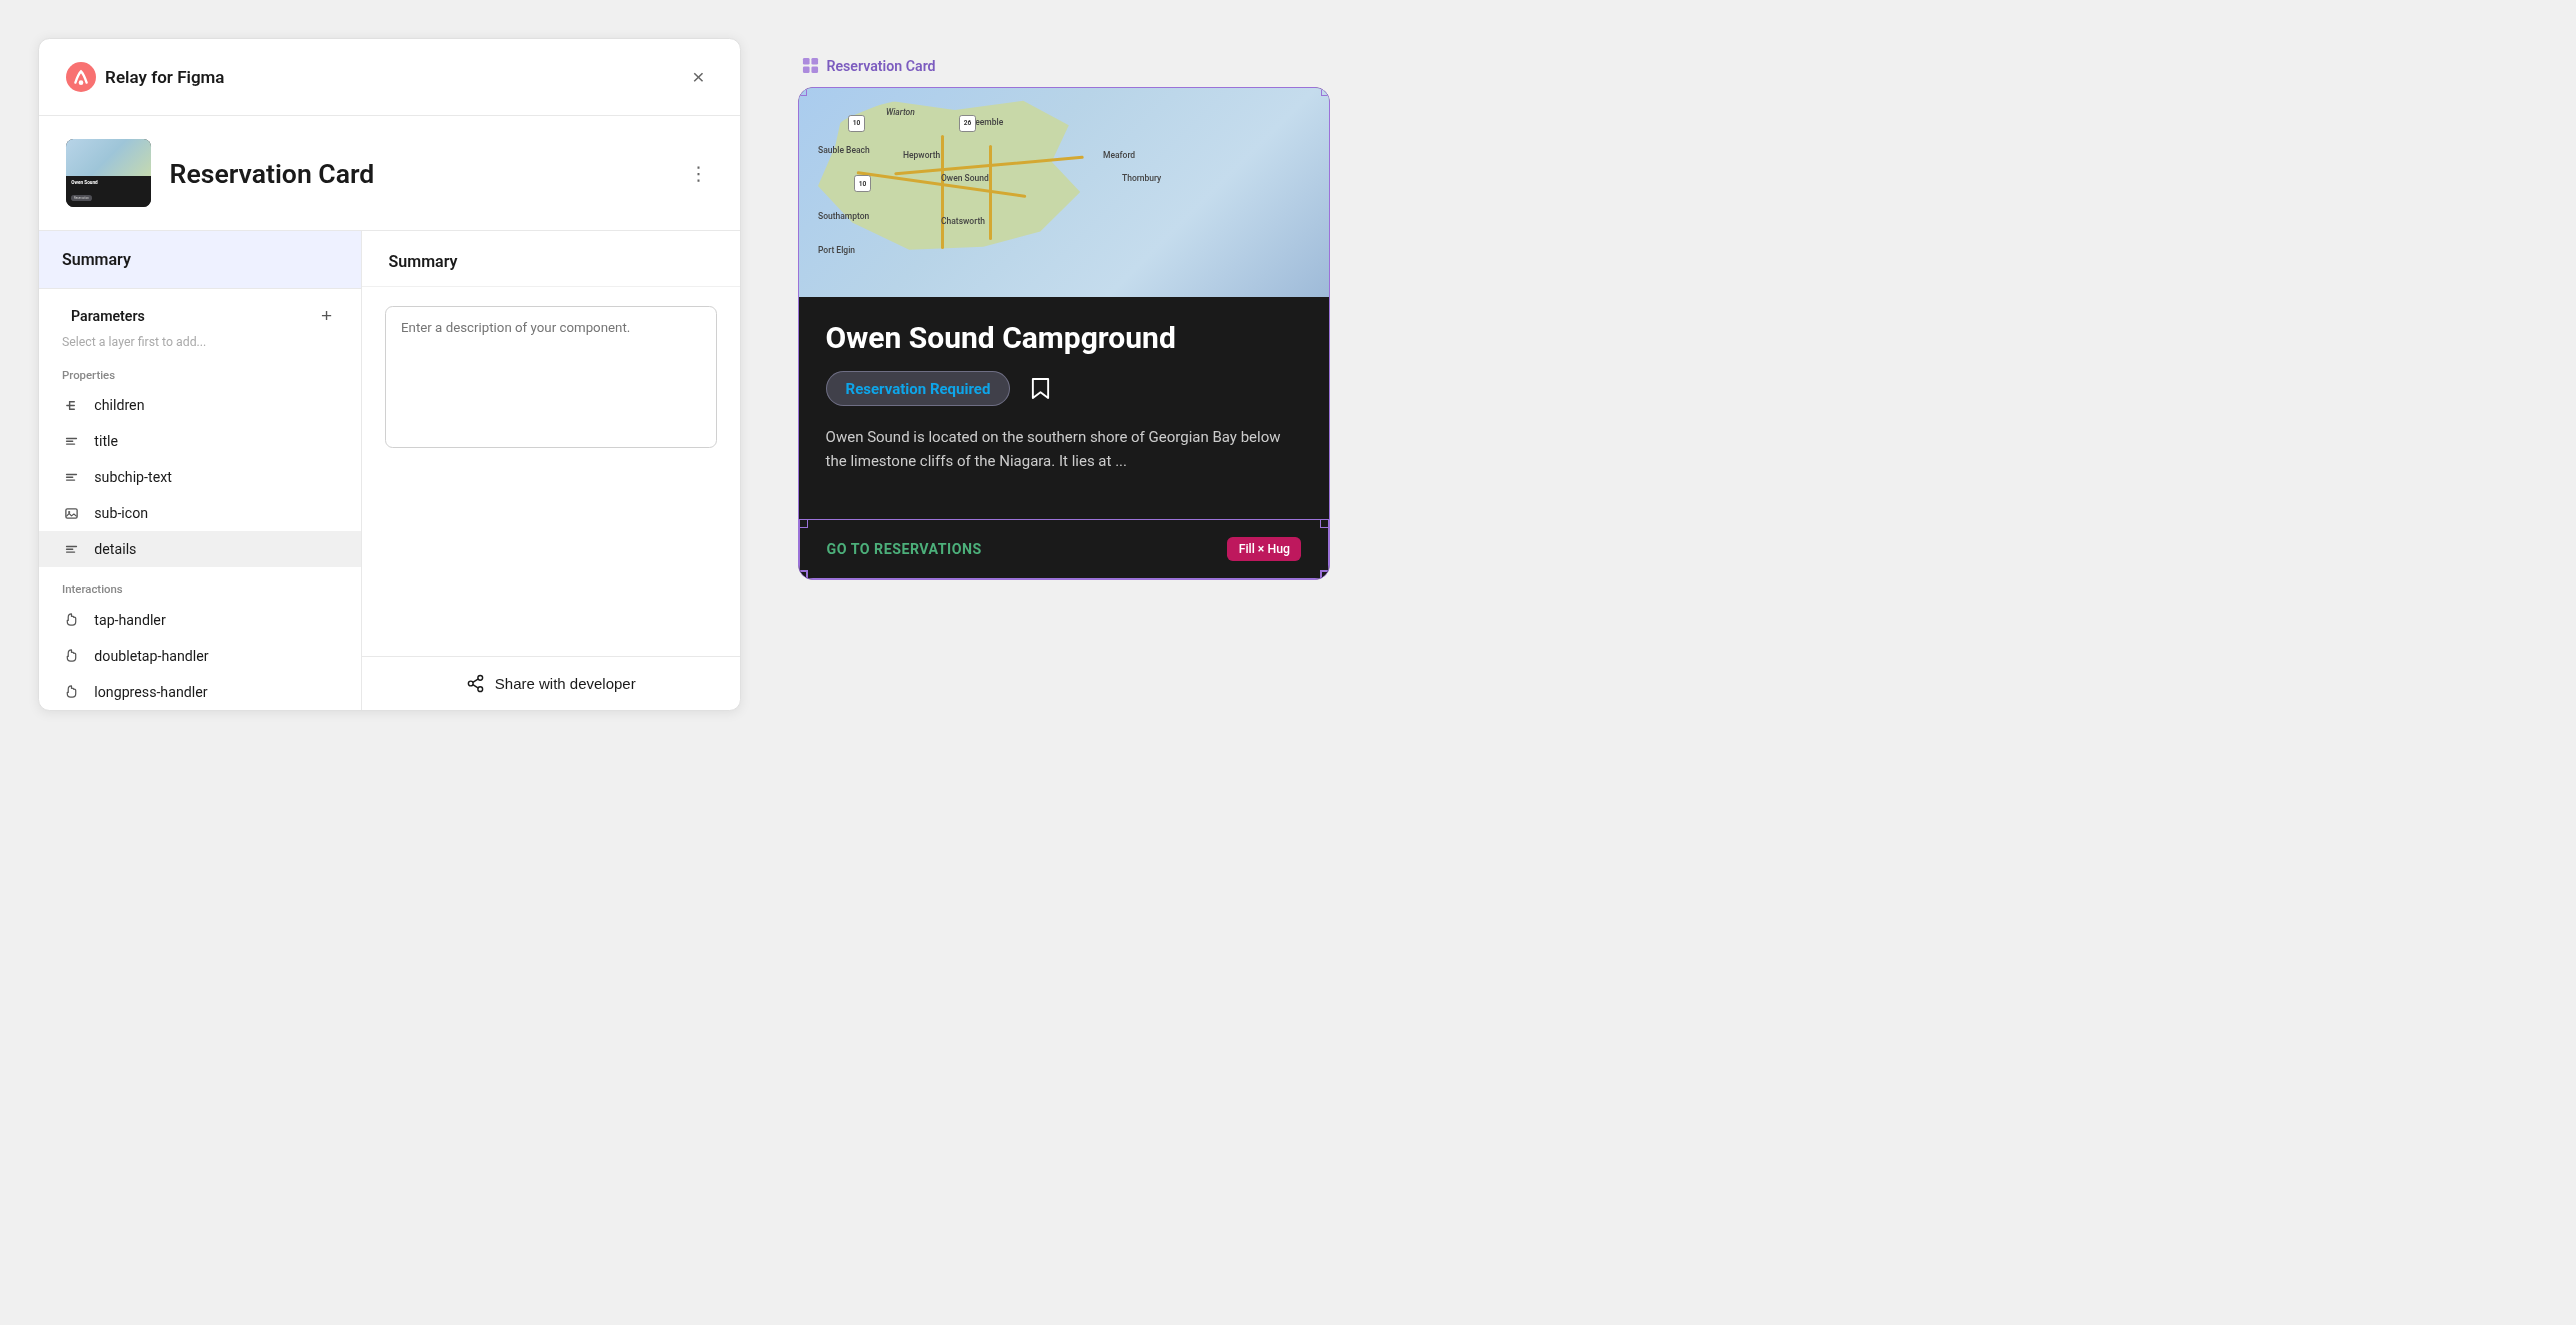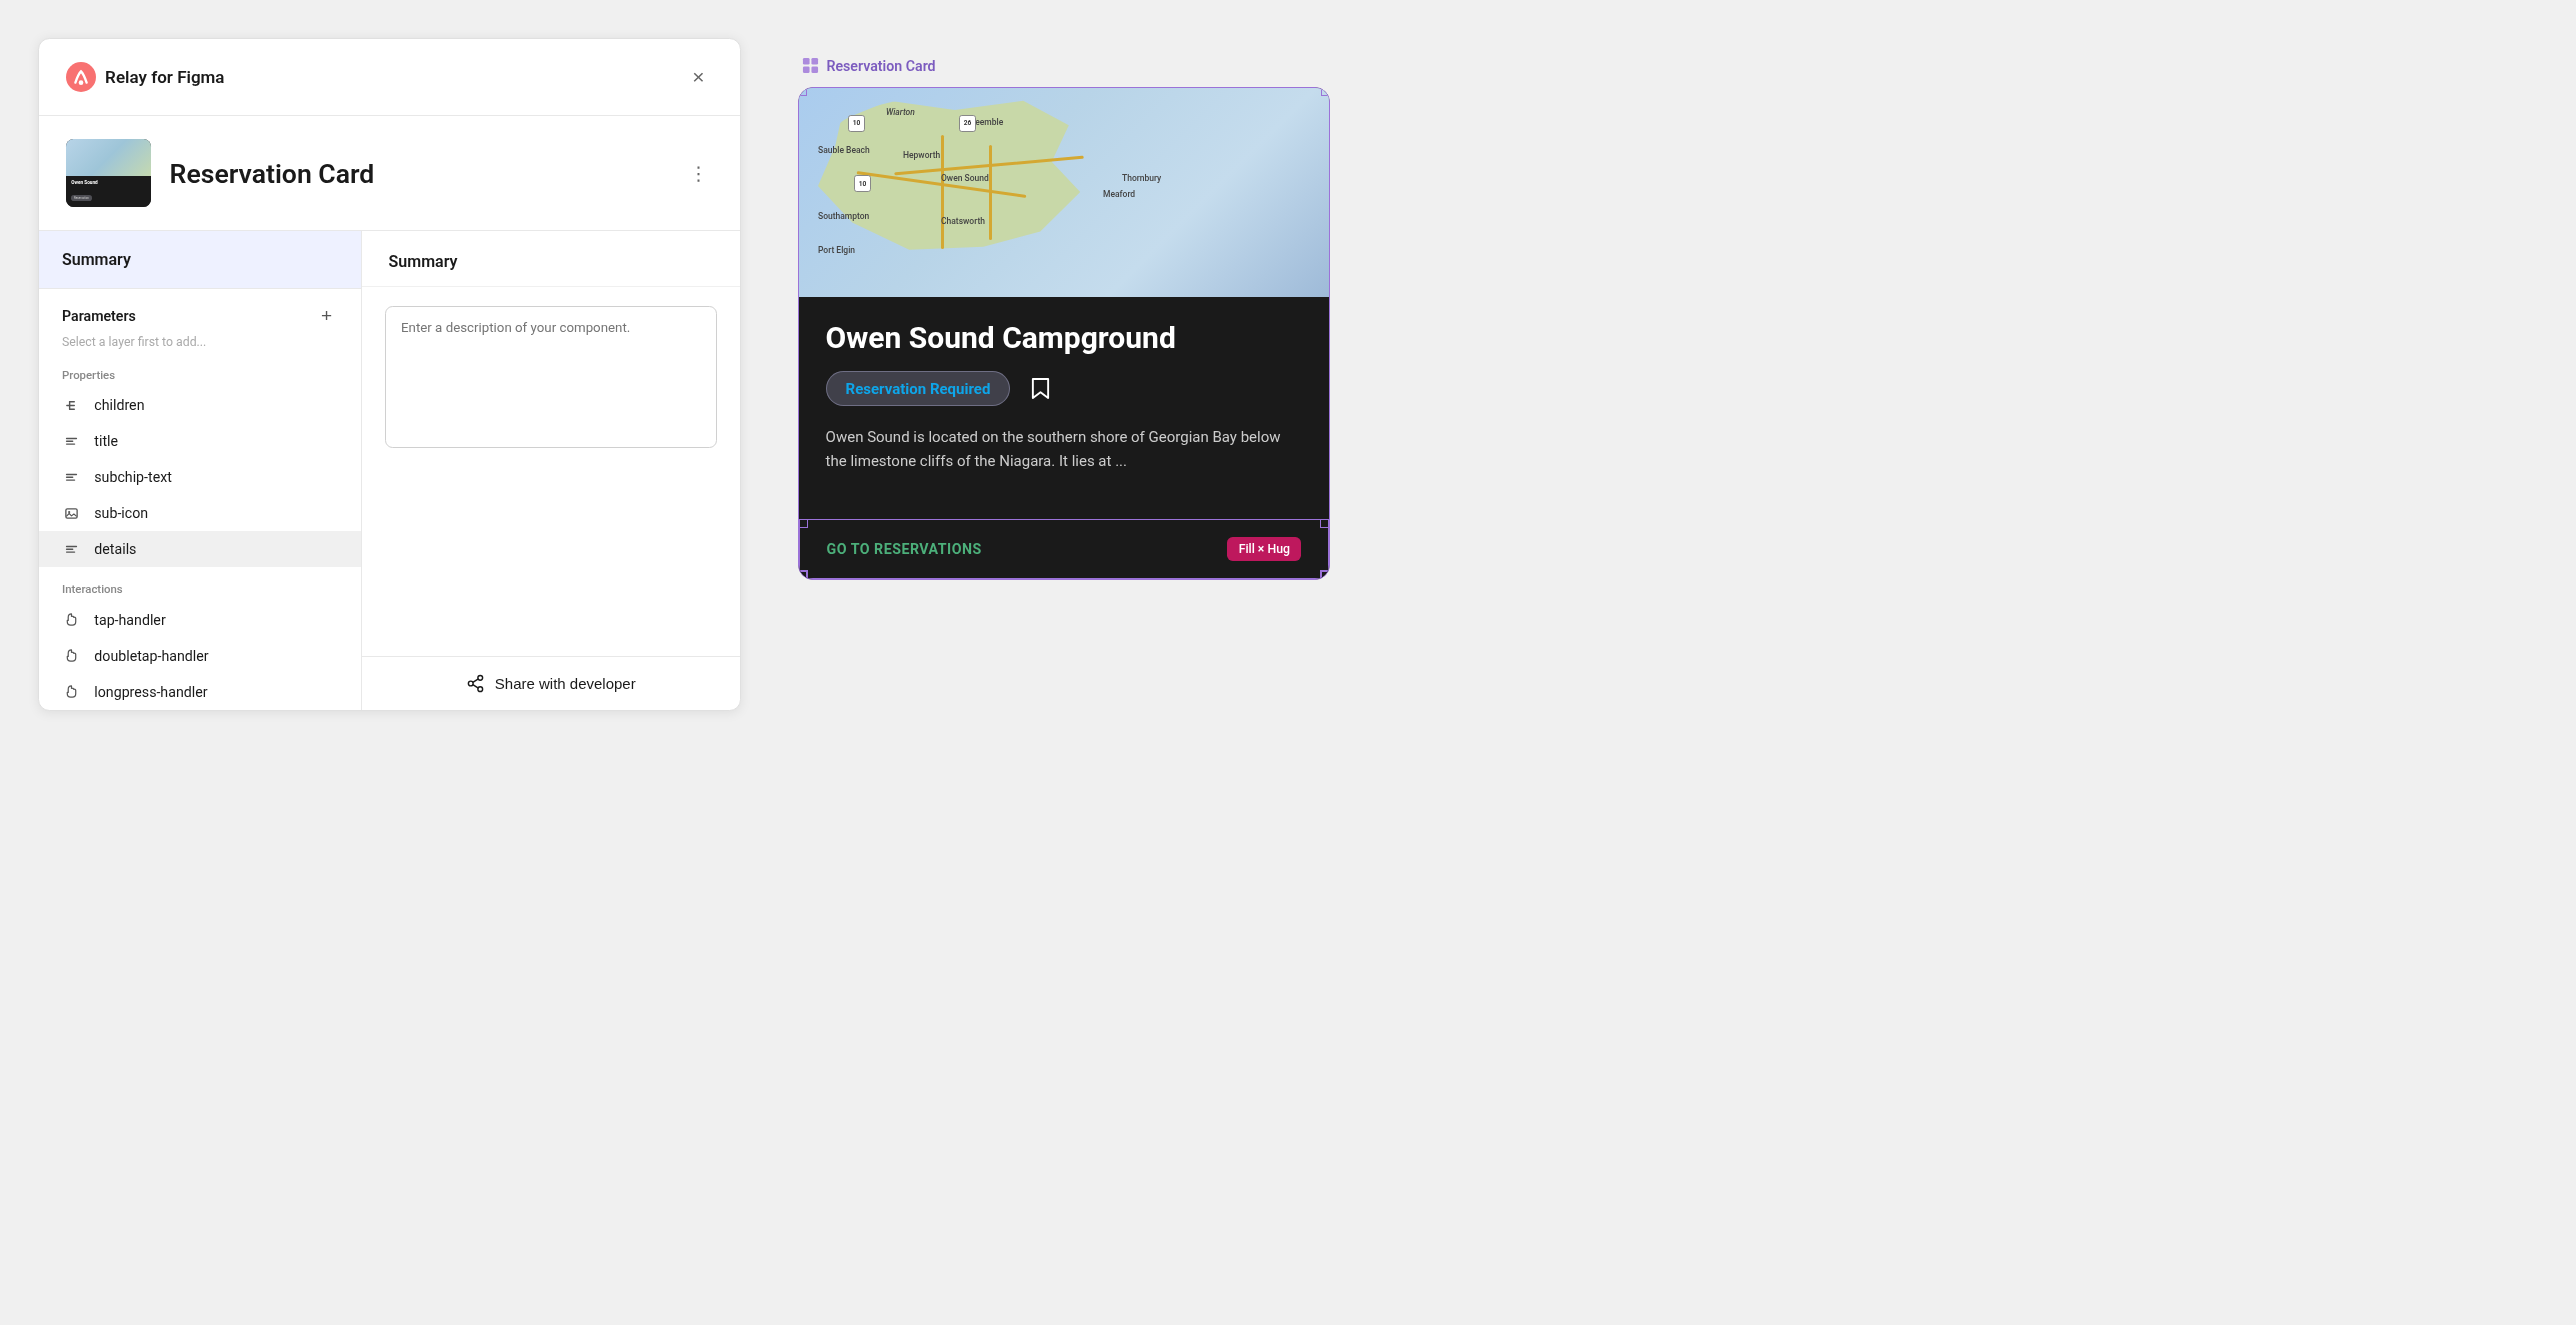--- a/index.html
+++ b/index.html
@@ -162,20 +162,21 @@
     }
 
     .sidebar-section-title {
       display: flex;
       align-items: center;
       justify-content: space-between;
       padding: 15px 23px 7.6px;
       font-size: 14.2px;
       font-weight: 600;
       color: #1a1a1a;
+      margin-left: 9px;
     }
 
     .add-btn {
       width: 23px;
       height: 23px;
       border: none;
       background: none;
       cursor: pointer;
       font-size: 19px;
       color: #555;
@@ -617,21 +618,21 @@
 
       <div style="position:absolute;top:76px;left:95px;width:190px;height:2.8px;background:#d4a832;border-radius:1.9px;transform:rotate(-5deg);"></div>
       <div style="position:absolute;top:95px;left:57px;width:171px;height:2.8px;background:#d4a832;border-radius:1.9px;transform:rotate(8deg);"></div>
       <div style="position:absolute;top:47px;left:142px;width:2.8px;height:114px;background:#d4a832;border-radius:1.9px;"></div>
       <div style="position:absolute;top:57px;left:190px;width:2.8px;height:95px;background:#d4a832;border-radius:1.9px;"></div>
 
       <div class="map-label" style="top:19px;left:87px;font-style:italic;">Wiarton</div>
       <div class="map-label" style="top:28.5px;left:171px;">Keemble</div>
       <div class="map-label" style="top:57px;left:19px;">Sauble Beach</div>
       <div class="map-label" style="top:62px;left:104px;">Hepworth</div>
-      <div class="map-label" style="top:62px;left:304px;margin-top:39px;">Meaford</div>
+      <div class="map-label" style="top:62px;left:304px;">Meaford</div>
       <div class="map-label" style="top:85px;left:142px;">Owen Sound</div>
       <div class="map-label" style="top:85px;left:323px;">Thornbury</div>
       <div class="map-label" style="top:123px;left:19px;">Southampton</div>
       <div class="map-label" style="top:128px;left:142px;">Chatsworth</div>
       <div class="map-label" style="top:157px;left:19px;">Port Elgin</div>
 
       <div style="position:absolute;top:26.6px;left:49px;width:17px;height:17px;background:white;border:0.9px solid #888;border-radius:2.8px;display:flex;align-items:center;justify-content:center;font-size:6.6px;font-weight:700;color:#333;">10</div>
       <div style="position:absolute;top:26.6px;left:160px;width:17px;height:17px;background:white;border:0.9px solid #888;border-radius:2.8px;display:flex;align-items:center;justify-content:center;font-size:6.6px;font-weight:700;color:#333;">26</div>
       <div style="position:absolute;top:87px;left:55px;width:17px;height:17px;background:white;border:0.9px solid #888;border-radius:2.8px;display:flex;align-items:center;justify-content:center;font-size:6.6px;font-weight:700;color:#333;">10</div>
 

